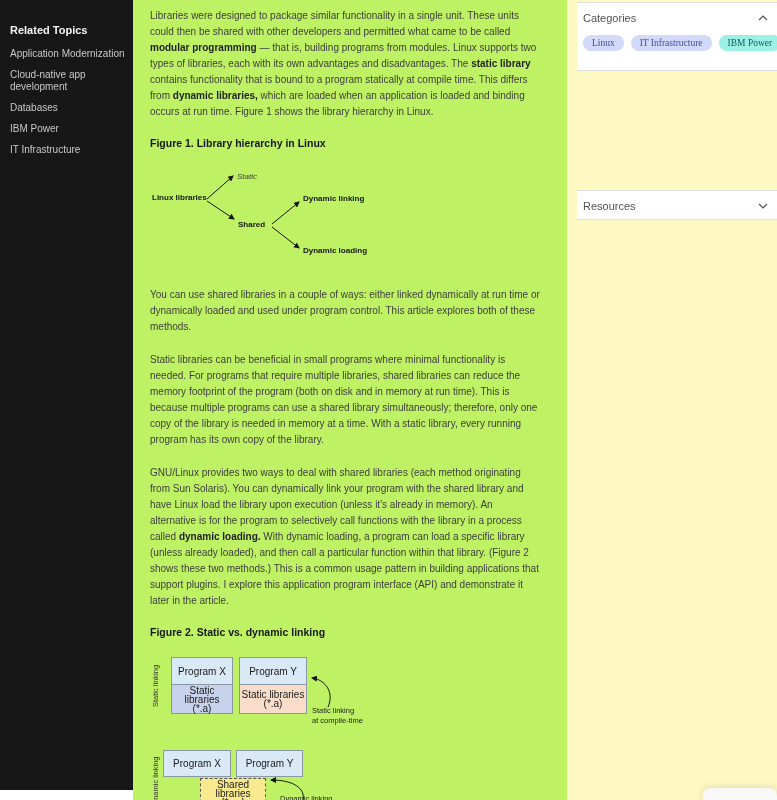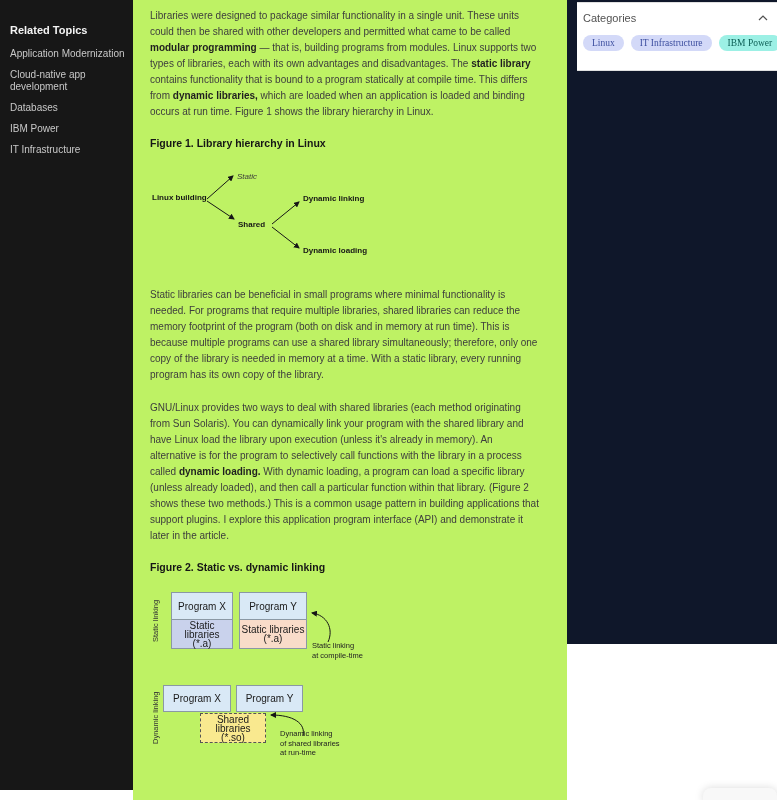--- a/index.html
+++ b/index.html
@@ -43,21 +43,21 @@
         display:flex; align-items:center; justify-content:center;
         font-size:10px; line-height:9px; color:#1a1a1a; text-align:center; }
   .prog { background:#d9e9f6; }
   .libx { background:#c9d2ec; white-space:pre-line; }
   .liby { background:#f9dcc9; white-space:pre-line; }
   .sharedbox { background:#f9e98f; border:1px dashed #555; white-space:pre-line; }
   .annot { position:absolute; font-size:7.5px; line-height:9.5px; color:#222; white-space:pre-line; }
   .fig2row svg.arrows { position:absolute; left:0; top:0; }
 
   
-  .right-sidebar { position:absolute; left:567px; top:0; width:210px; height:644px; background:#0f172a; }
+  .right-sidebar { position:absolute; left:567px; top:0; width:210px; height:800px; background:#fef9c3; }
   .rs-section {
     position:absolute; left:10px; right:0; box-sizing:border-box;
     border-top:1px solid #e0e0e0; border-bottom:1px solid #e0e0e0; background:#fff;
   }
   .rs-cat { top:2px;   height:69px; }
   .rs-toc { top:115px; height:31px; }
   .rs-res { top:190px; height:30px; }
   .rs-header { display:flex; justify-content:space-between; align-items:center;
                height:30px; padding:0 8px 0 6px; cursor:pointer; }
   .rs-label { font-size:11px; color:#525252; }
@@ -97,27 +97,28 @@
         <defs>
           <marker id="ah" markerWidth="6" markerHeight="6" refX="5" refY="3" orient="auto">
             <path d="M0,0 L6,3 L0,6 z" fill="#161616"></path>
           </marker>
         </defs>
         <line x1="57" y1="38" x2="83" y2="15" stroke="#161616" stroke-width="1" marker-end="url(#ah)"></line>
         <line x1="57" y1="40" x2="84" y2="58" stroke="#161616" stroke-width="1" marker-end="url(#ah)"></line>
         <line x1="122" y1="63" x2="149" y2="41" stroke="#161616" stroke-width="1" marker-end="url(#ah)"></line>
         <line x1="122" y1="66" x2="149" y2="87" stroke="#161616" stroke-width="1" marker-end="url(#ah)"></line>
       </svg>
-      <span class="lbl" style="left:2px;top:32px">Linux building</span>
+      <span class="lbl" style="left:2px;top:32px">Linux libraries</span>
       <span class="lbl it" style="left:87px;top:11px">Static</span>
       <span class="lbl" style="left:88px;top:59px">Shared</span>
       <span class="lbl" style="left:153px;top:33px">Dynamic linking</span>
       <span class="lbl" style="left:153px;top:85px">Dynamic loading</span>
     </div>
 
+    <p class="para"><span>You can use shared libraries in a couple of ways: either linked dynamically at run time or dynamically loaded and used under program control. This article explores both of these methods.</span></p>
     <p class="para"><span>Static libraries can be beneficial in small programs where minimal functionality is needed. For programs that require multiple libraries, shared libraries can reduce the memory footprint of the program (both on disk and in memory at run time). This is because multiple programs can use a shared library simultaneously; therefore, only one copy of the library is needed in memory at a time. With a static library, every running program has its own copy of the library.</span></p>
     <p class="para"><span>GNU/Linux provides two ways to deal with shared libraries (each method originating from Sun Solaris). You can dynamically link your program with the shared library and have Linux load the library upon execution (unless it's already in memory). An alternative is for the program to selectively call functions with the library in a process called </span><b>dynamic loading.</b><span> With dynamic loading, a program can load a specific library (unless already loaded), and then call a particular function within that library. (Figure 2 shows these two methods.) This is a common usage pattern in building applications that support plugins. I explore this application program interface (API) and demonstrate it later in the article.</span></p>
 
     <div class="fig-caption">Figure 2. Static vs. dynamic linking</div>
 
     <div class="fig2row fig2a">
       <span class="rotlbl" style="top:7px;height:57px">Static linking</span>
       <div class="bx prog" style="left:21px;top:7px;width:62px;height:28px">Program X</div>
       <div class="bx libx" style="left:21px;top:34px;width:62px;height:30px">Static libraries
 (*.a)</div>
@@ -162,16 +163,24 @@
       </svg>
     </div>
     <div class="tags">
         <span class="tag" style="background: rgb(211, 217, 248); color: rgb(60, 78, 159);">Linux</span>
         <span class="tag" style="background: rgb(211, 217, 248); color: rgb(60, 78, 159);">IT Infrastructure</span>
         <span class="tag" style="background: rgb(156, 240, 229); color: rgb(13, 95, 86);">IBM Power</span>
       </div>
   </section>
 
 
+  <section class="rs-section rs-res">
+    <div class="rs-header">
+      <span class="rs-label">Resources</span>
+      <svg class="chev" width="12" height="8">
+        <polyline points="2,2 6,6 10,2" fill="none" stroke="#525252" stroke-width="1.2"></polyline>
+      </svg>
+    </div>
+  </section>
 
 </aside>
 
 <div class="floating-widget"></div>
 
 </body></html>

